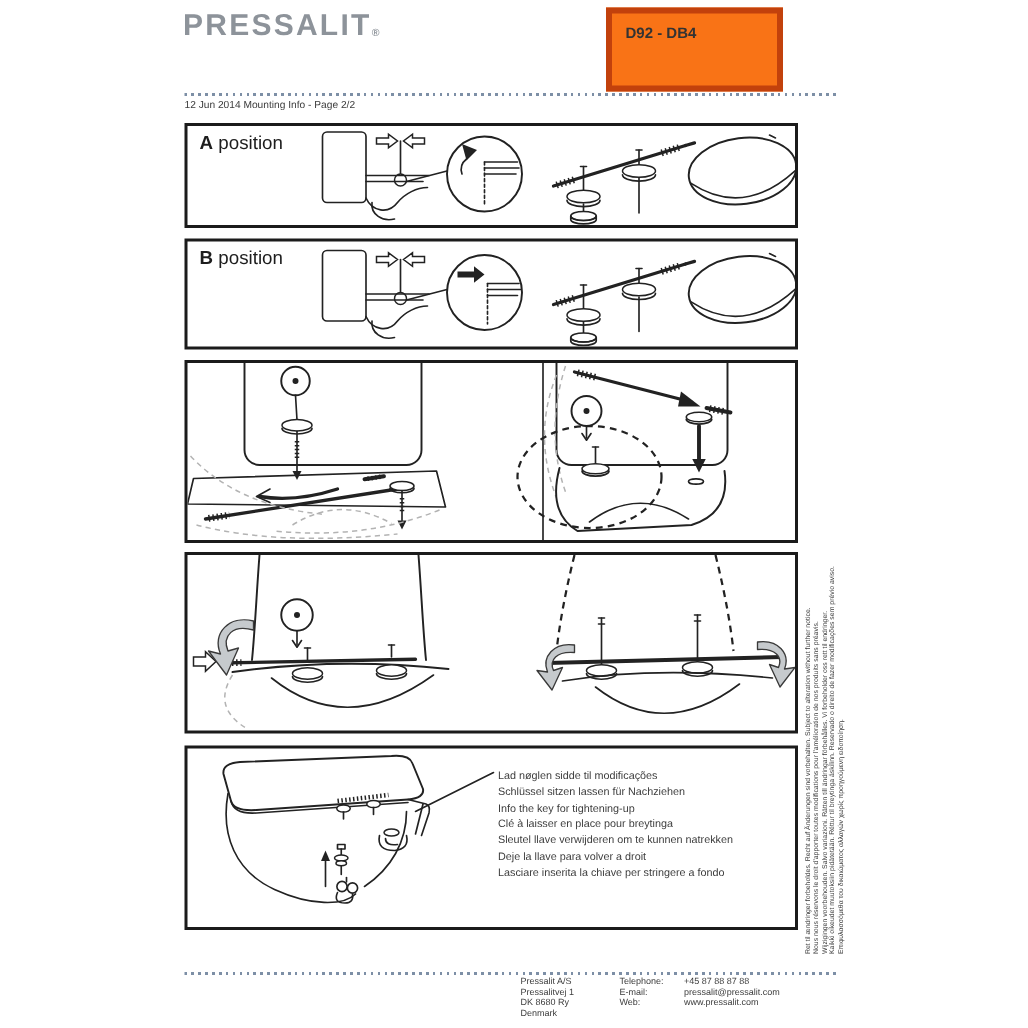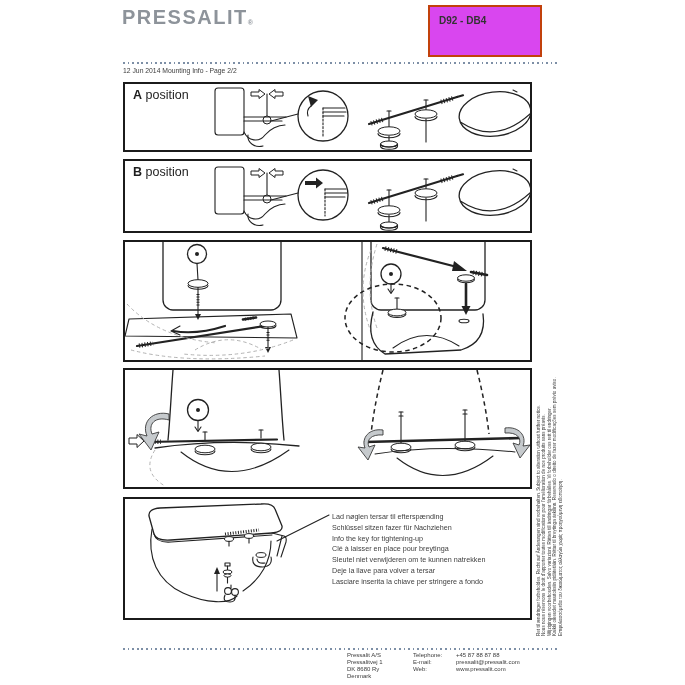--- a/index.html
+++ b/index.html
@@ -3,22 +3,22 @@
 <meta charset="utf-8">
 <style>
   html,body{margin:0;padding:0;background:#fff;}
   .page{position:relative;width:685px;height:685px;background:#fff;overflow:hidden;
         font-family:"Liberation Sans","DejaVu Sans",sans-serif;color:#2e2e2e;}
 
   
   .brand{position:absolute;left:122px;top:6px;font-size:20px;letter-spacing:1.5px;
          color:#8d939a;font-weight:bold;}
   .brand .rmark{font-size:7px;letter-spacing:0;vertical-align:-1px;}
-  .model-box{position:absolute;left:428px;top:5px;width:110px;height:48px;
-             border:2px solid #c2410c;background:#d946ef;}
+  .model-box{position:absolute;left:404px;top:5px;width:110px;height:48px;
+             border:4px solid #c2410c;background:#f97316;}
   .model-box span{position:absolute;left:9px;top:8px;font-size:10px;font-weight:bold;color:#333;}
   .dashline{position:absolute;left:123px;width:437px;height:2px;
             background:repeating-linear-gradient(90deg,#7d8fa6 0 1.7px,transparent 1.7px 4.6px);}
   .docinfo{position:absolute;left:123px;top:67px;font-size:6.8px;color:#3c3c3c;}
 
   
   .panel{position:absolute;left:123px;width:405px;border:2px solid #1b1b1b;background:#fff;}
   .panel svg{position:absolute;left:0;top:0;}
   .pos-label{position:absolute;left:8px;top:4px;font-size:12.5px;color:#1d1d1d;}
   .pos-label b{font-weight:bold;}
@@ -293,26 +293,26 @@
         <ellipse class="fw" cx="102.5" cy="73" rx="4.5" ry="2"></ellipse>
         <ellipse class="fw" cx="102.5" cy="76.5" rx="3.5" ry="1.6"></ellipse>
         <circle class="s" cx="103" cy="92" r="3.4"></circle>
         <circle class="s" cx="110" cy="93" r="3.4"></circle>
         <path class="s" d="M100,96 Q97,103 105,103 Q111,103 110,97"></path>
         <line class="s" x1="106" y1="86" x2="106" y2="89"></line>
         <line class="s" x1="152" y1="42" x2="204" y2="16" stroke-width="0.9"></line>
       </g>
     </svg>
     <div class="keynote">
-      <div>Lad nøglen tersar til efterspænding</div>
-      <div>Schlüssel sitzen fazer für Nachziehen</div>
+      <div>Lad nøglen sidde til modificações</div>
+      <div>Schlüssel sitzen lassen für Nachziehen</div>
       <div>Info the key for tightening-up</div>
       <div>Clé à laisser en place pour breytinga</div>
-      <div>Sleutel niet verwijderen om te kunnen natrekken</div>
-      <div>Deje la llave para volver a tersar</div>
+      <div>Sleutel llave verwijderen om te kunnen natrekken</div>
+      <div>Deje la llave para volver a droit</div>
       <div>Lasciare inserita la chiave per stringere a fondo</div>
     </div>
   </div>
 
   <div class="vnote">
     <div class="rot">
       <div>Ret til ændringer forbeholdes. Recht auf Änderungen sind vorbehalten. Subject to alteration without further notice.</div>
       <div>Nous nous réservons le droit d'apporter toutes modifications pour l'amélioration de nos produits sans préavis.</div>
       <div>Wijzigingen voorbehouden. Salvo variazioni. Rätten till ändringar förbehålles. Vi forbeholder oss rett til endringer.</div>
       <div>Kaikki oikeudet muutoksiin pidätetään. Réttur til breytinga áskilinn. Reservado o direito de fazer modificações sem prévio aviso.</div>

